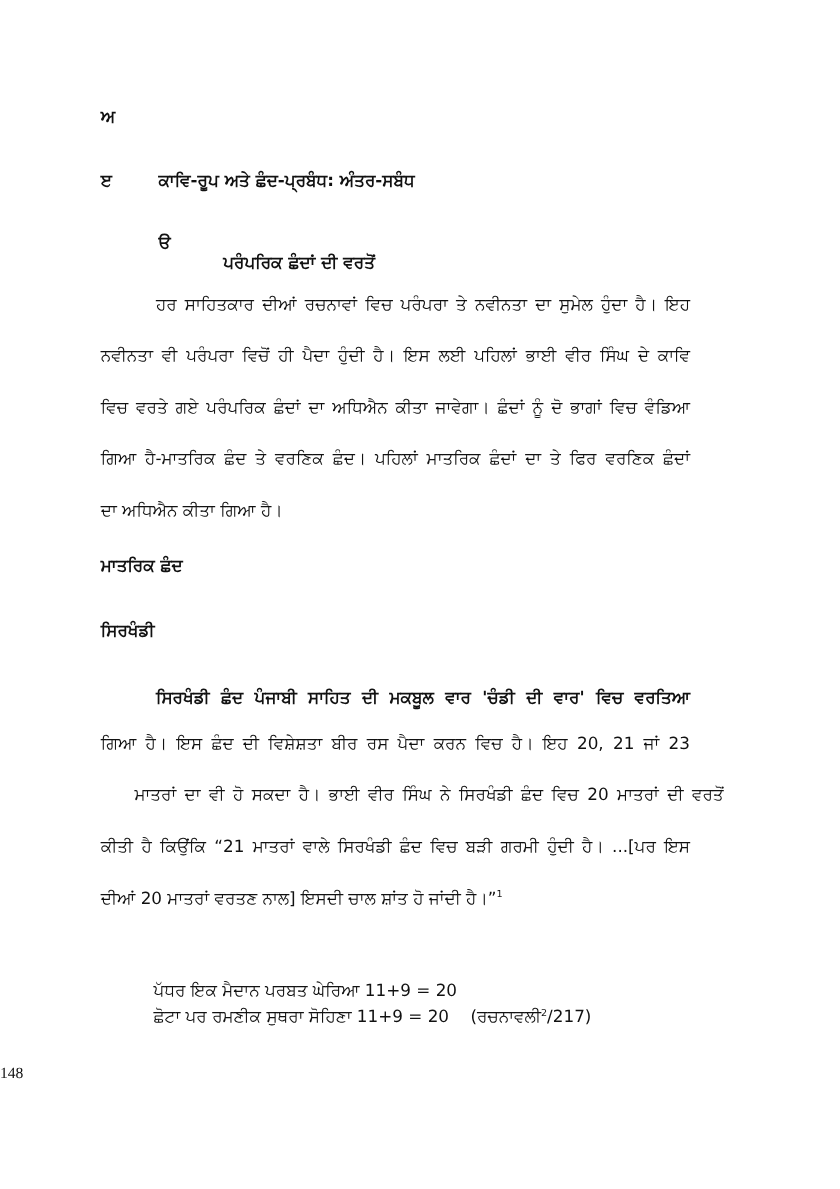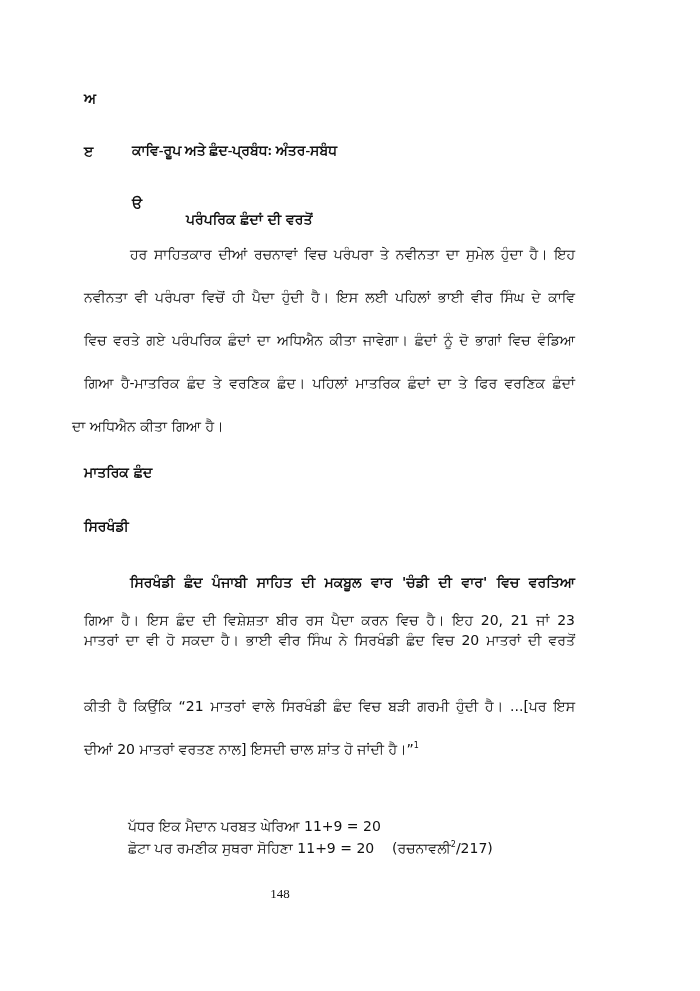--- a/index.html
+++ b/index.html
@@ -3,49 +3,49 @@
   <meta charset="utf-8">
   <style>
     html, body { margin: 0; padding: 0; background: #ffffff; }
     body { width: 700px; height: 991px; position: relative; overflow: hidden;
            font-family: "DejaVu Sans", sans-serif; color: #111111; }
     .page { position: absolute; left: 0; top: 0; width: 700px; height: 991px; }
     .line { position: absolute; white-space: nowrap; font-size: 14px; line-height: 20px; }
     .bold { font-weight: bold; }
     .just { left: 84px; width: 491px; text-align: justify; text-align-last: justify; }
     .mark { position: absolute; font-weight: bold; font-size: 14px; line-height: 20px; }
-    .pagenum { position: absolute; left: 0; width: 560px; text-align: center; top: 886px;
+    .pagenum { position: absolute; left: 0; width: 560px; text-align: left; top: 886px;
                font-family: "Liberation Serif", serif; font-size: 13px; }
     sup { font-size: 8px; line-height: 0; }
   </style>
 </head>
 <body>
 
 <div class="page">
 
   <span class="mark" style="left:84px; top:88px;">ਅ</span>
 
   <span class="mark" style="left:84px; top:141px;">ੲ</span>
-  <span class="line bold" style="left:132px; top:141px;font-family:Liberation Serif, serif;">ਕਾਵਿ-ਰੂਪ ਅਤੇ ਛੰਦ-ਪ੍ਰਬੰਧ: ਅੰਤਰ-ਸਬੰਧ</span>
+  <span class="line bold" style="left:132px; top:141px;">ਕਾਵਿ-ਰੂਪ ਅਤੇ ਛੰਦ-ਪ੍ਰਬੰਧ: ਅੰਤਰ-ਸਬੰਧ</span>
 
   <span class="mark" style="left:132px; top:193px;">ੳ</span>
   <span class="line bold" style="left:186px; top:209px;">ਪਰੰਪਰਿਕ ਛੰਦਾਂ ਦੀ ਵਰਤੋਂ</span>
 
   <div class="line just" style="top:287px;">ਨਵੀਨਤਾ ਵੀ ਪਰੰਪਰਾ ਵਿਚੋਂ ਹੀ ਪੈਦਾ ਹੁੰਦੀ ਹੈ। ਇਸ ਲਈ ਪਹਿਲਾਂ ਭਾਈ ਵੀਰ ਸਿੰਘ ਦੇ ਕਾਵਿ</div>
   <div class="line just" style="top:244px; padding-left:46px; width:445px;">ਹਰ ਸਾਹਿਤਕਾਰ ਦੀਆਂ ਰਚਨਾਵਾਂ ਵਿਚ ਪਰੰਪਰਾ ਤੇ ਨਵੀਨਤਾ ਦਾ ਸੁਮੇਲ ਹੁੰਦਾ ਹੈ। ਇਹ</div>
   <div class="line just" style="top:373px;">ਗਿਆ ਹੈ-ਮਾਤਰਿਕ ਛੰਦ ਤੇ ਵਰਣਿਕ ਛੰਦ। ਪਹਿਲਾਂ ਮਾਤਰਿਕ ਛੰਦਾਂ ਦਾ ਤੇ ਫਿਰ ਵਰਣਿਕ ਛੰਦਾਂ</div>
   <div class="line just" style="top:330px;">ਵਿਚ ਵਰਤੇ ਗਏ ਪਰੰਪਰਿਕ ਛੰਦਾਂ ਦਾ ਅਧਿਐਨ ਕੀਤਾ ਜਾਵੇਗਾ। ਛੰਦਾਂ ਨੂੰ ਦੋ ਭਾਗਾਂ ਵਿਚ ਵੰਡਿਆ</div>
-  <div class="line" style="left:72px; top:416px;">ਦਾ ਅਧਿਐਨ ਕੀਤਾ ਗਿਆ ਹੈ।</div>
+  <div class="line" style="left:84px; top:416px;">ਦਾ ਅਧਿਐਨ ਕੀਤਾ ਗਿਆ ਹੈ।</div>
 
   <div class="line bold" style="left:84px; top:462px;">ਮਾਤਰਿਕ ਛੰਦ</div>
   <div class="line bold" style="left:84px; top:516px;text-align:right;">ਸਿਰਖੰਡੀ</div>
 
   <div class="line just" style="top:572px; padding-left:46px; width:445px;font-weight:bold;">ਸਿਰਖੰਡੀ ਛੰਦ ਪੰਜਾਬੀ ਸਾਹਿਤ ਦੀ ਮਕਬੂਲ ਵਾਰ 'ਚੰਡੀ ਦੀ ਵਾਰ' ਵਿਚ ਵਰਤਿਆ</div>
   <div class="line just" style="top:610px;">ਗਿਆ ਹੈ। ਇਸ ਛੰਦ ਦੀ ਵਿਸ਼ੇਸ਼ਤਾ ਬੀਰ ਰਸ ਪੈਦਾ ਕਰਨ ਵਿਚ ਹੈ। ਇਹ 20, 21 ਜਾਂ 23</div>
-  <div class="line just" style="top:630px;">ਮਾਤਰਾਂ ਦਾ ਵੀ ਹੋ ਸਕਦਾ ਹੈ। ਭਾਈ ਵੀਰ ਸਿੰਘ ਨੇ ਸਿਰਖੰਡੀ ਛੰਦ ਵਿਚ 20 ਮਾਤਰਾਂ ਦੀ ਵਰਤੋਂ</div>
+  <div class="line just" style="top:653px;margin-left:28px;">ਮਾਤਰਾਂ ਦਾ ਵੀ ਹੋ ਸਕਦਾ ਹੈ। ਭਾਈ ਵੀਰ ਸਿੰਘ ਨੇ ਸਿਰਖੰਡੀ ਛੰਦ ਵਿਚ 20 ਮਾਤਰਾਂ ਦੀ ਵਰਤੋਂ</div>
   <div class="line just" style="top:696px;">ਕੀਤੀ ਹੈ ਕਿਉਂਕਿ “21 ਮਾਤਰਾਂ ਵਾਲੇ ਸਿਰਖੰਡੀ ਛੰਦ ਵਿਚ ਬੜੀ ਗਰਮੀ ਹੁੰਦੀ ਹੈ। ...[ਪਰ ਇਸ</div>
   <div class="line" style="left:84px; top:739px;"><span>ਦੀਆਂ 20 ਮਾਤਰਾਂ  ਵਰਤਣ ਨਾਲ] ਇਸਦੀ ਚਾਲ ਸ਼ਾਂਤ ਹੋ ਜਾਂਦੀ ਹੈ।”</span><sup>1</sup></div>
 
   <div class="line" style="left:128px; top:816px;">ਪੱਧਰ ਇਕ ਮੈਦਾਨ ਪਰਬਤ ਘੇਰਿਆ 11+9 = 20</div>
   <div class="line" style="left:128px; top:838px;">
     <span>ਛੋਟਾ ਪਰ ਰਮਣੀਕ ਸੁਥਰਾ ਸੋਹਿਣਾ 11+9 = 20</span>&nbsp;&nbsp;&nbsp;&nbsp;<span>(ਰਚਨਾਵਲੀ</span><sup>2</sup><span>/217)</span>
   </div>
 
   <div class="pagenum">148</div>
 </div>

